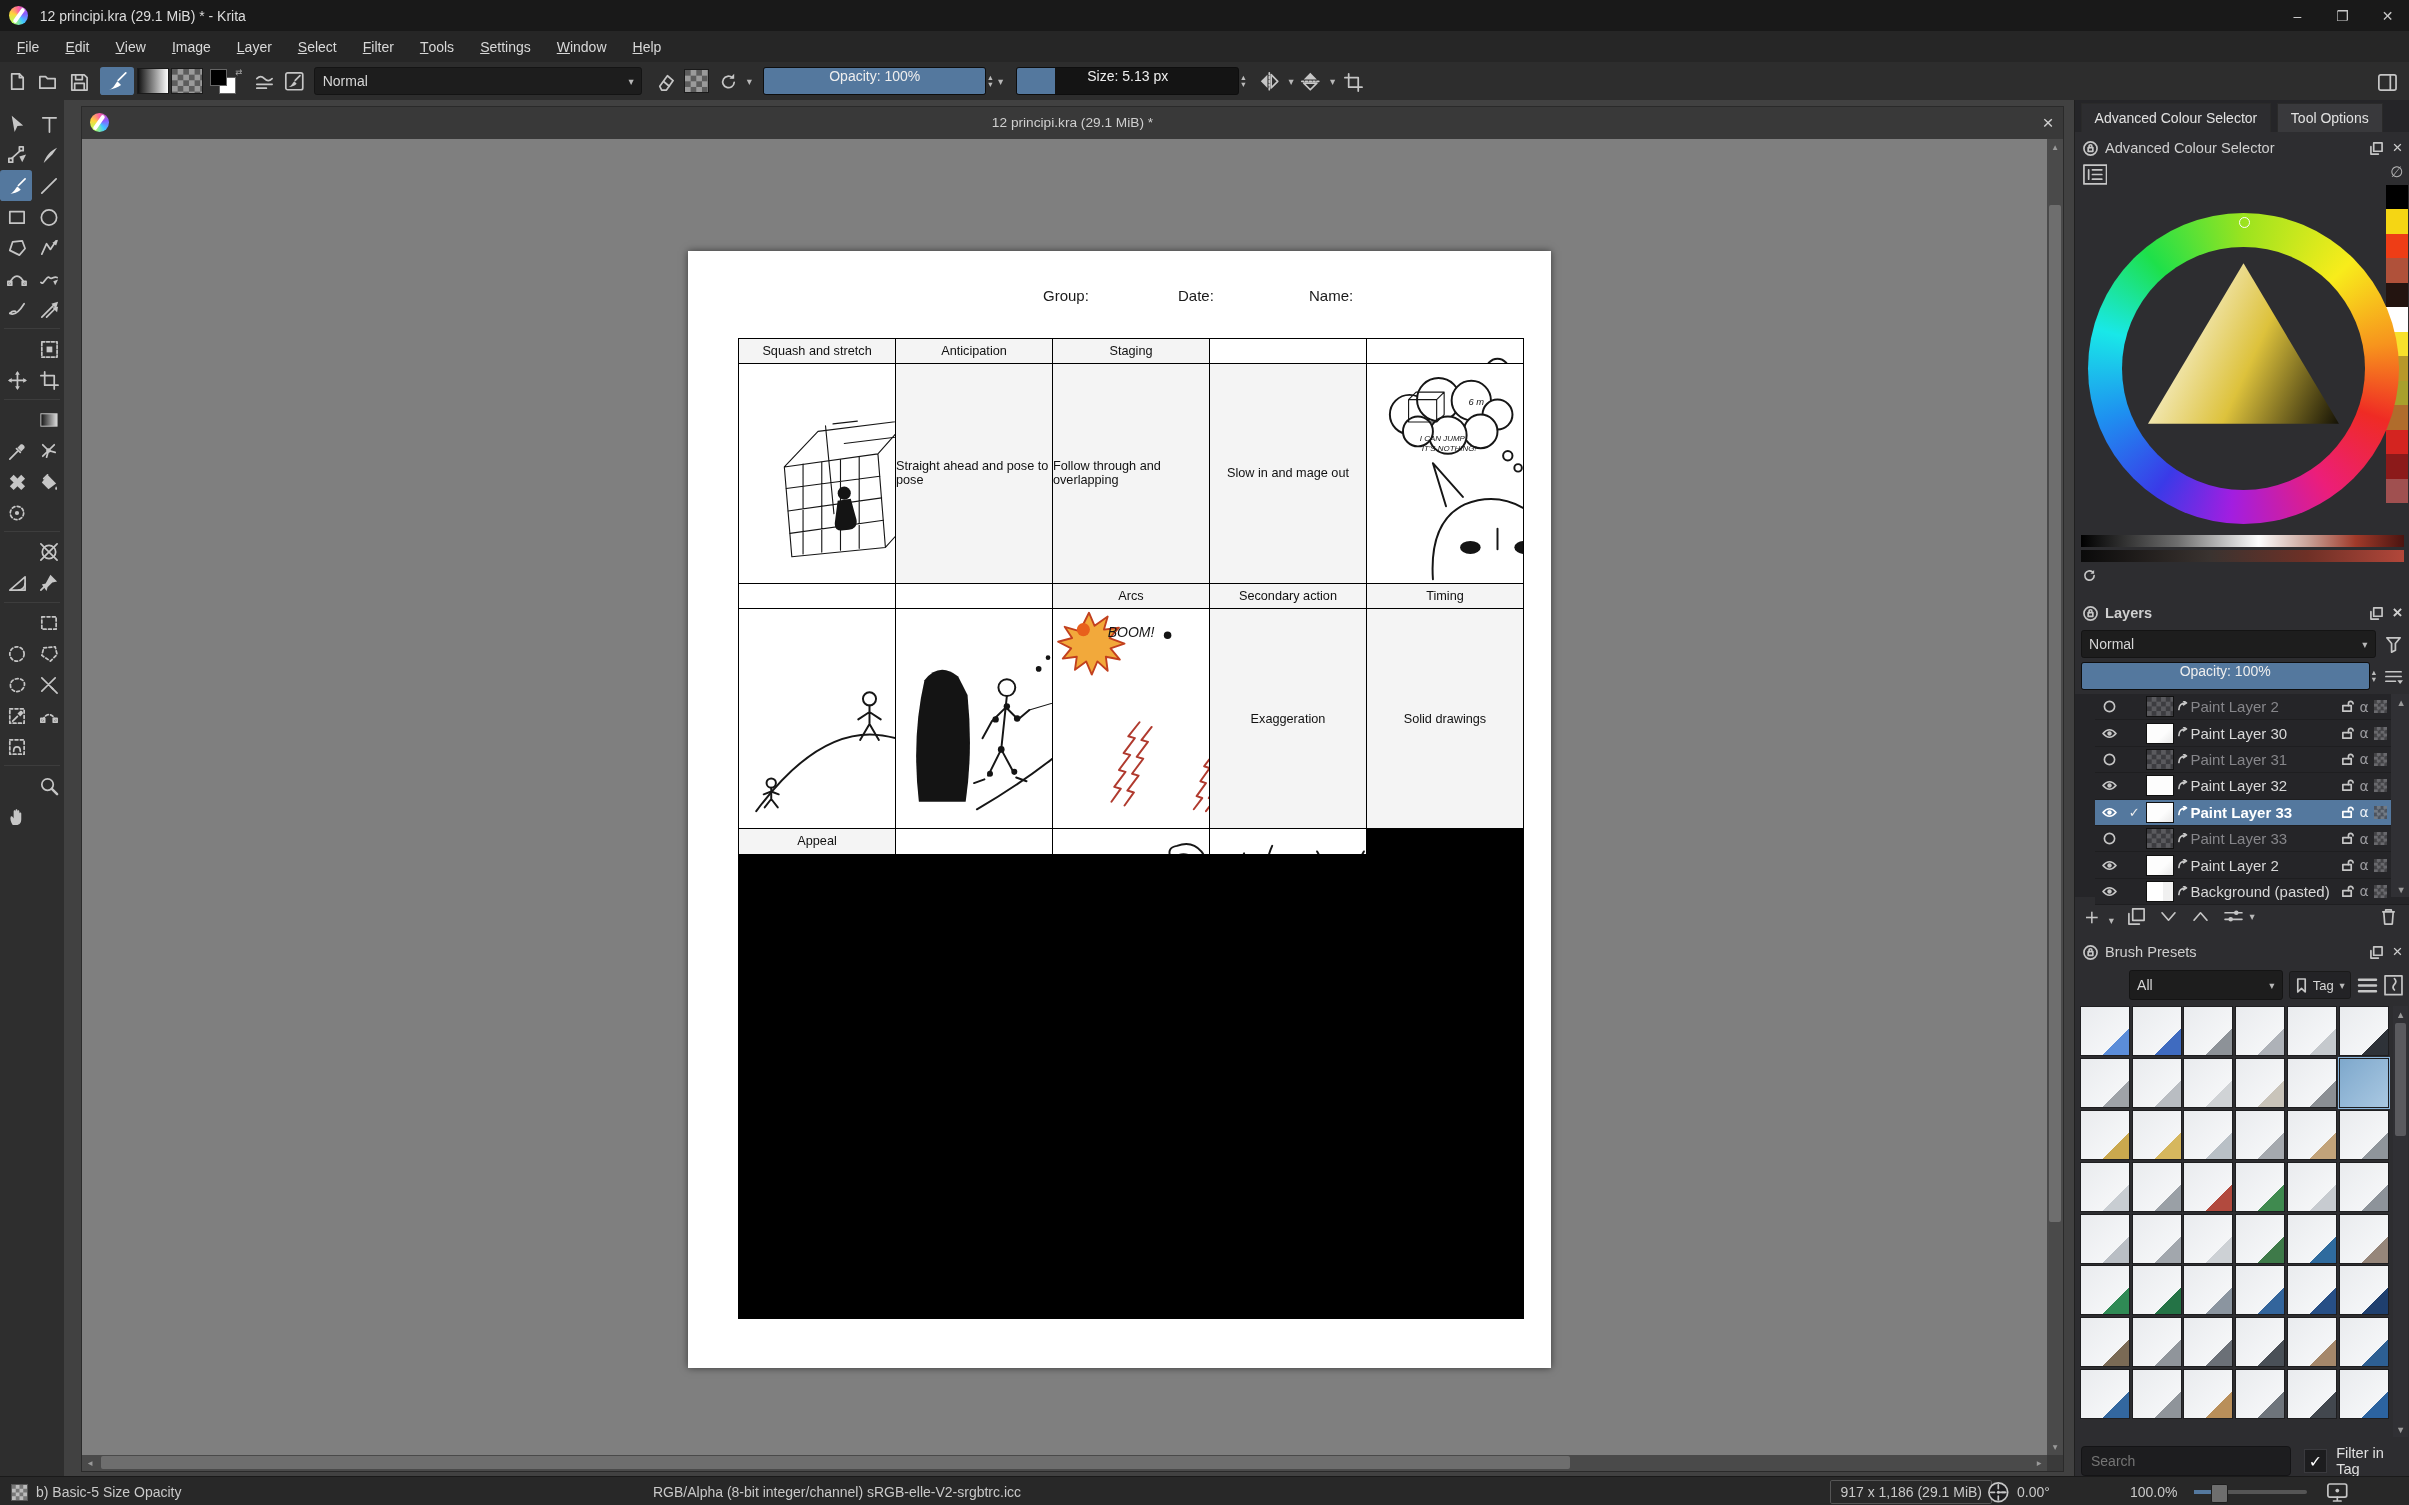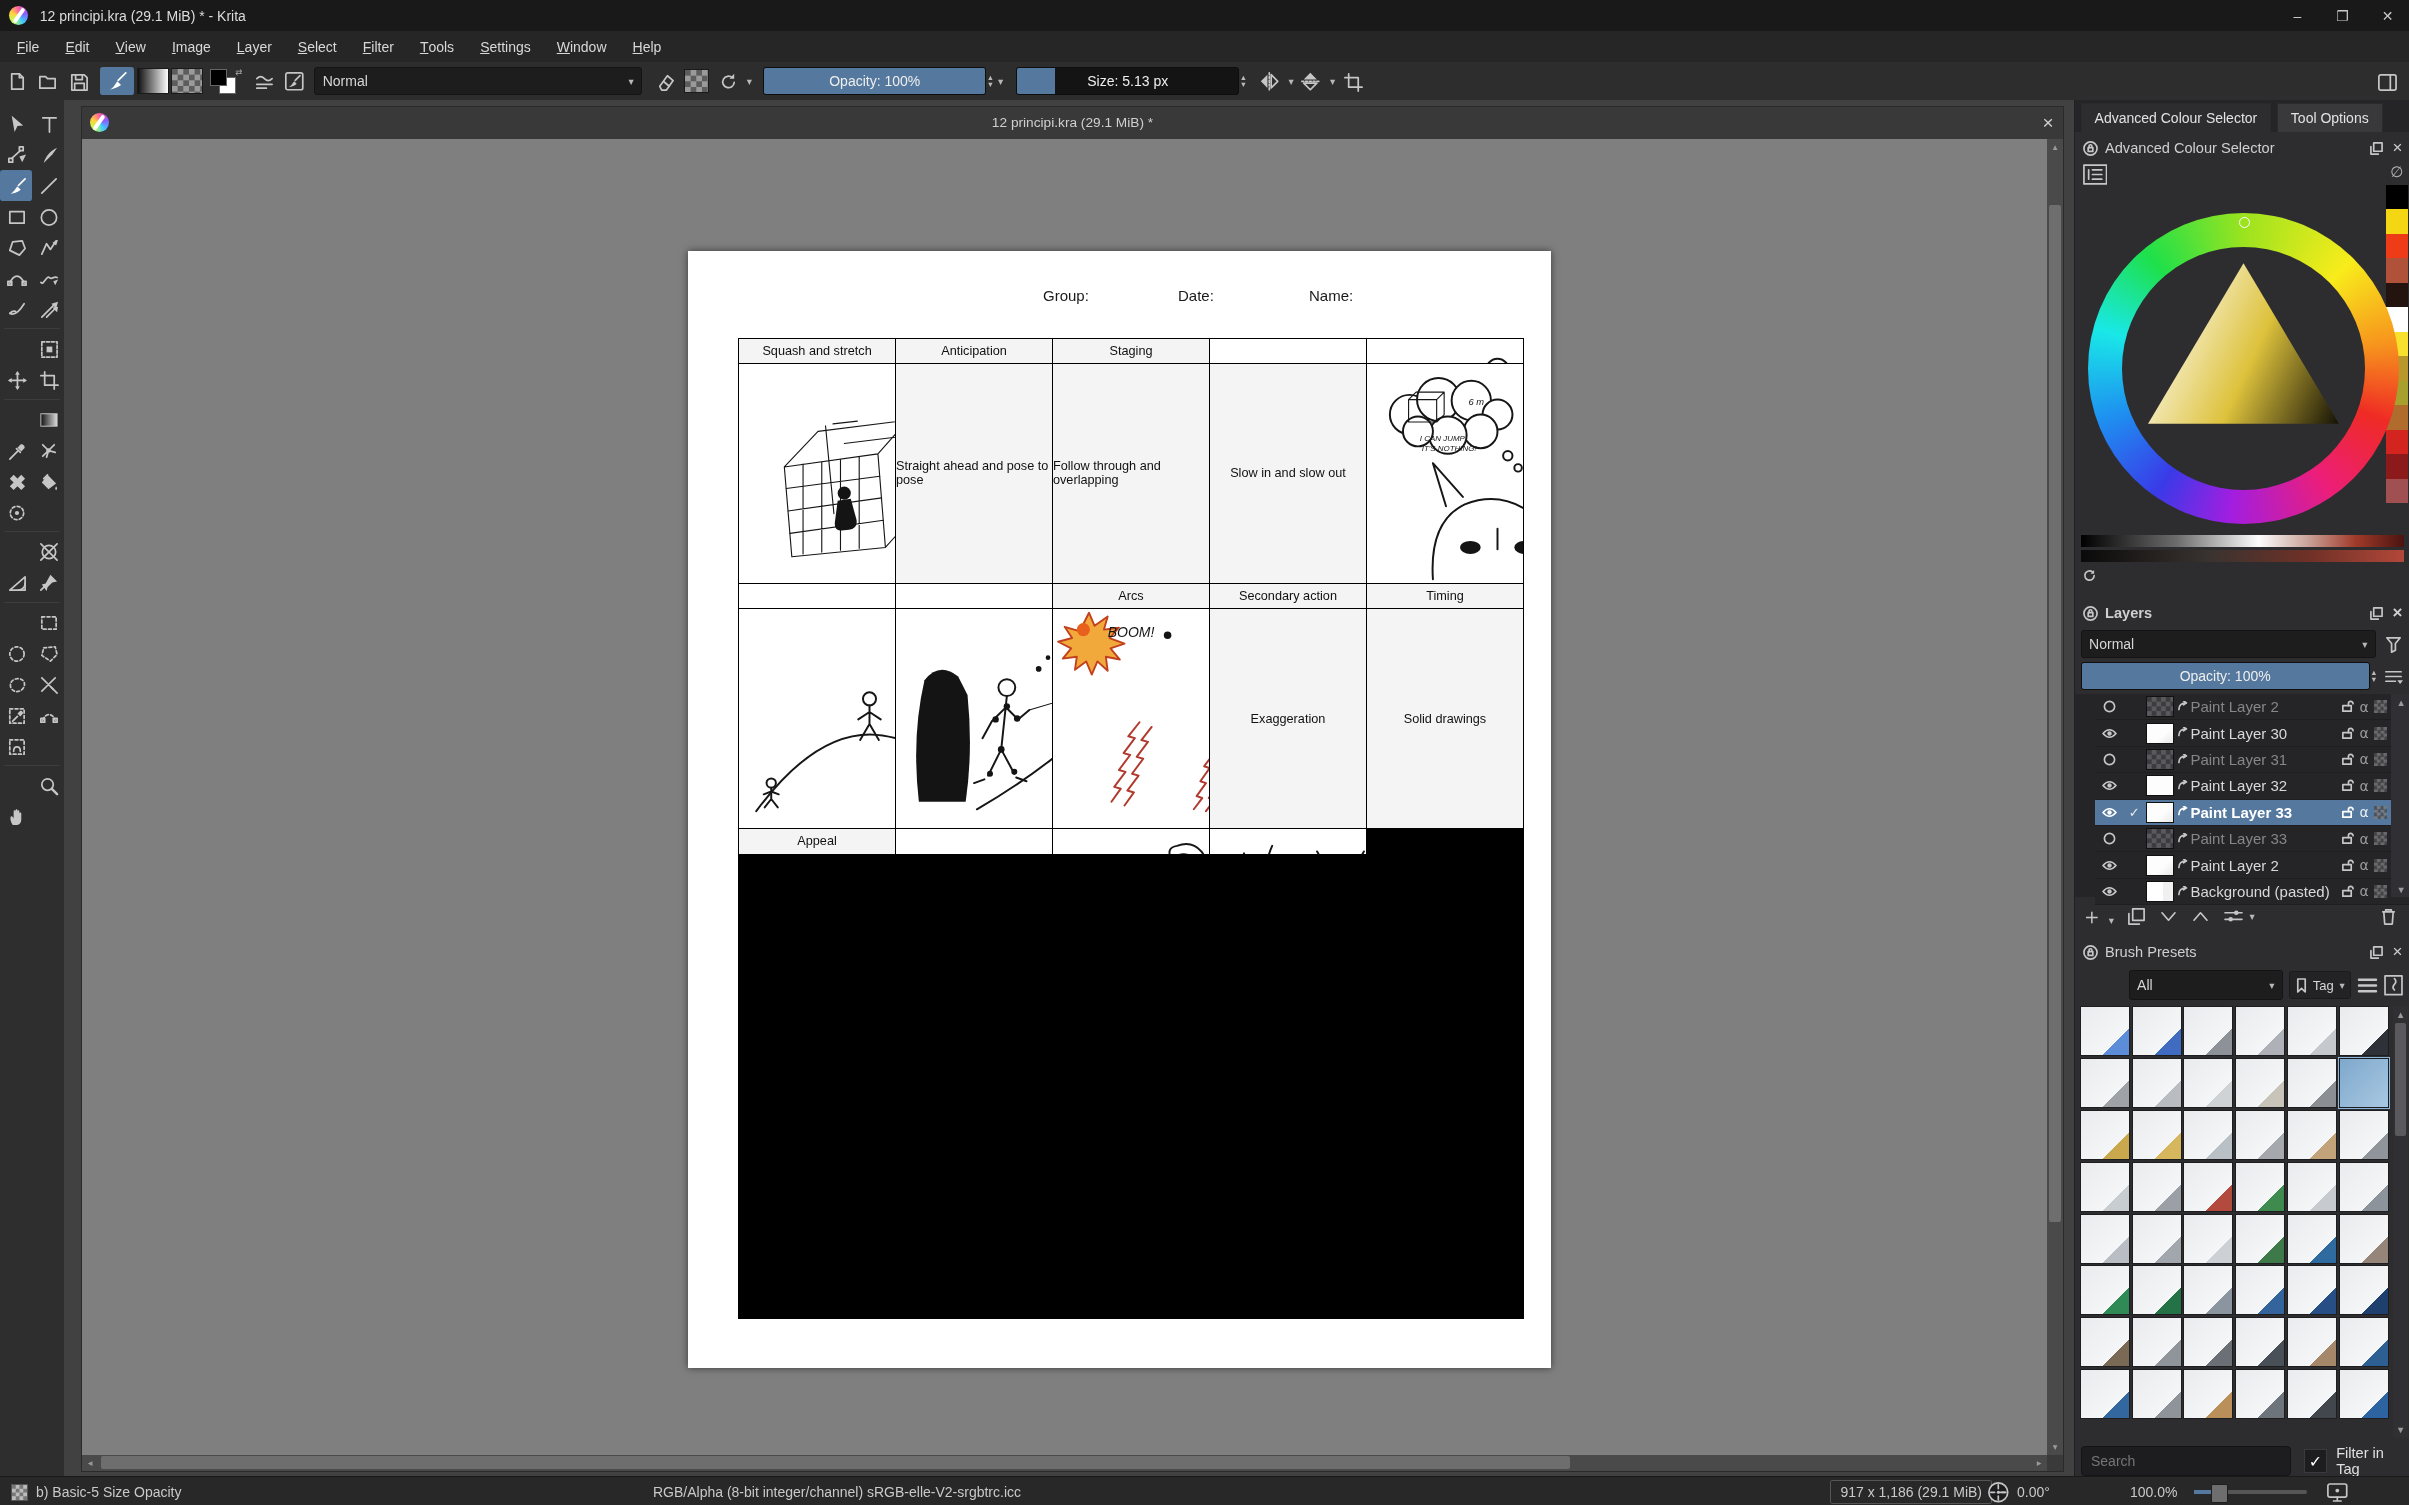--- a/index.html
+++ b/index.html
@@ -17,21 +17,21 @@
   .menu-item{padding:0 13px;font-size:14px;color:#d8d8d8;height:31px;display:flex;align-items:center;}
   .menu-item:first-child{margin-left:3.8px;}
   #toolbar{left:0;top:62px;width:2410px;height:38px;background:#2d2d2d;display:flex;align-items:center;border-bottom:0.9px solid #1e1e1e;}
   .tb{height:28px;min-width:28px;display:flex;align-items:center;justify-content:center;border-radius:2.8px;margin-left:2.8px;flex:0 0 auto;}
   .tb.sel{background:#54789e;}
   .tbswatch{width:30px;height:24.5px;border:0.9px solid #1a1a1a;}
   .grad{background:linear-gradient(90deg,#111,#fdfdfd);}
   .chk{background:repeating-conic-gradient(#9a9a9a 0 25%,#5c5c5c 0 50%) 0 0/11.3px 11.3px;}
   .dd{background:#1d1d1d;border:0.9px solid #141414;border-radius:2.8px;color:#d6d6d6;font-size:14px;display:flex;align-items:center;padding:0 7.5px;height:26px;}
   .caret{color:#b8b8b8;font-size:10.4px;margin-left:5.6px;}
-  .slider{position:relative;height:26px;background:#141414;border:0.9px solid #0e0e0e;border-radius:2.8px;overflow:hidden;display:flex;align-items:center;justify-content:center;font-size:14px;color:#eee;}
+  .slider{position:relative;height:26px;background:#141414;border:0.9px solid #0e0e0e;border-radius:2.8px;overflow:hidden;display:flex;align-items:flex-start;justify-content:center;font-size:14px;color:#eee;}
   .slider .fill{position:absolute;left:0;top:0;bottom:0;background:#54789e;}
   .slider span{position:relative;z-index:2;}
   .spin{display:flex;flex-direction:column;justify-content:center;margin-left:1.9px;color:#bbb;font-size:8.5px;line-height:7.5px;}
   svg.i{stroke:#c6c6c6;fill:none;stroke-width:1.8;stroke-linecap:round;stroke-linejoin:round;}
   svg.i .f{fill:#c6c6c6;stroke:none;}
   svg.i.w{stroke:#fff;}
   svg.i.w .f{fill:#fff;}
   
   #toolbox{left:0;top:100px;width:64px;height:1376px;background:#2e2e2e;border-right:0.9px solid #232323;}
   #toolbox .grid{display:grid;grid-template-columns:32px 32px;justify-content:center;padding-top:7.5px;}
@@ -551,21 +551,21 @@
                 <circle class="fb" cx="112" cy="138" r="7"></circle>
                 <path class="fb" d="M105 146 l14 -2 l6 22 q2 10 -8 11 l-8 1 q-8 0 -7 -9 Z"></path>
                 <text x="214" y="42" font-size="13">THIS IS</text>
                 <text x="222" y="66" font-size="13">A</text>
                 <text x="212" y="92" font-size="13">TRAP</text>
                 <path d="M206 99 q16 7 34 -2"></path>
               </svg>
             </div>
             <div class="hcell">Straight ahead and pose to pose</div>
             <div class="hcell">Follow through and overlapping</div>
-            <div class="hcell">Slow in and slow out</div>
+            <div class="hcell">Slow in and mage out</div>
             <div class="dcell">
               <svg class="sk" width="261" height="219" viewBox="0 0 278 234">
                 <g fill="#fff">
                     <circle cx="45" cy="54" r="21"></circle>
                     <circle cx="76" cy="38" r="23"></circle>
                     <circle cx="111" cy="39" r="21"></circle>
                     <circle cx="139" cy="54" r="16"></circle>
                     <circle cx="121" cy="72" r="18"></circle>
                     <circle cx="86" cy="76" r="20"></circle>
                     <circle cx="54" cy="72" r="16"></circle>

